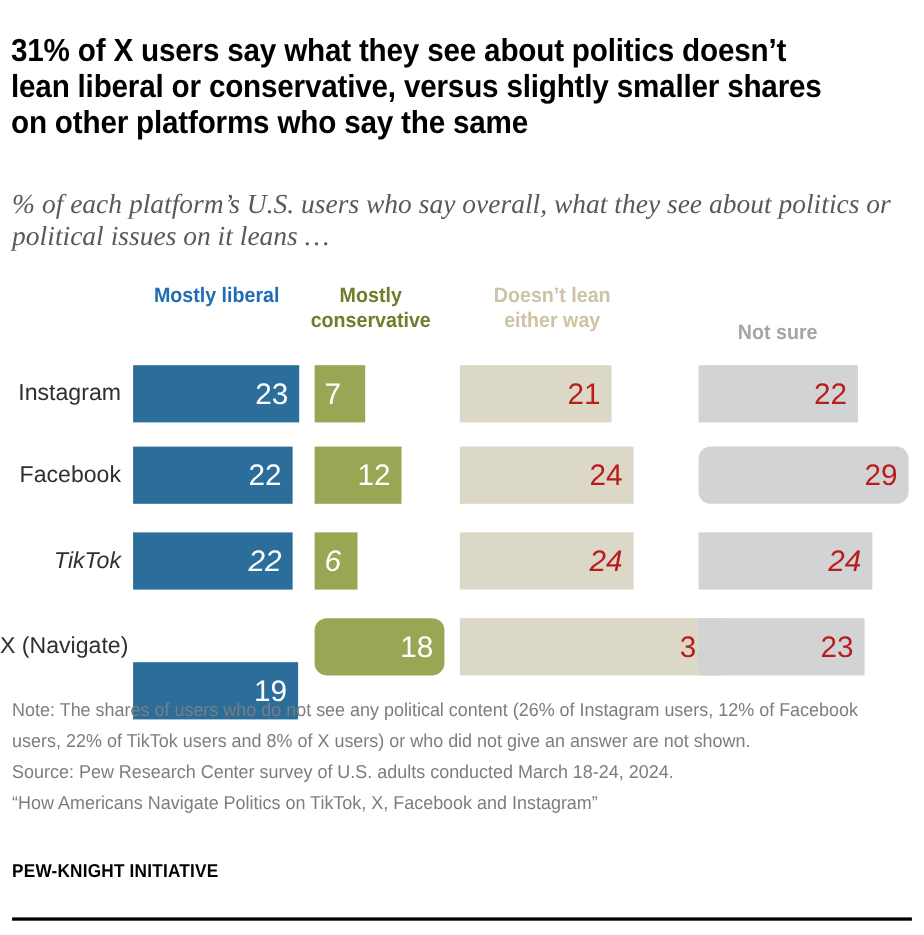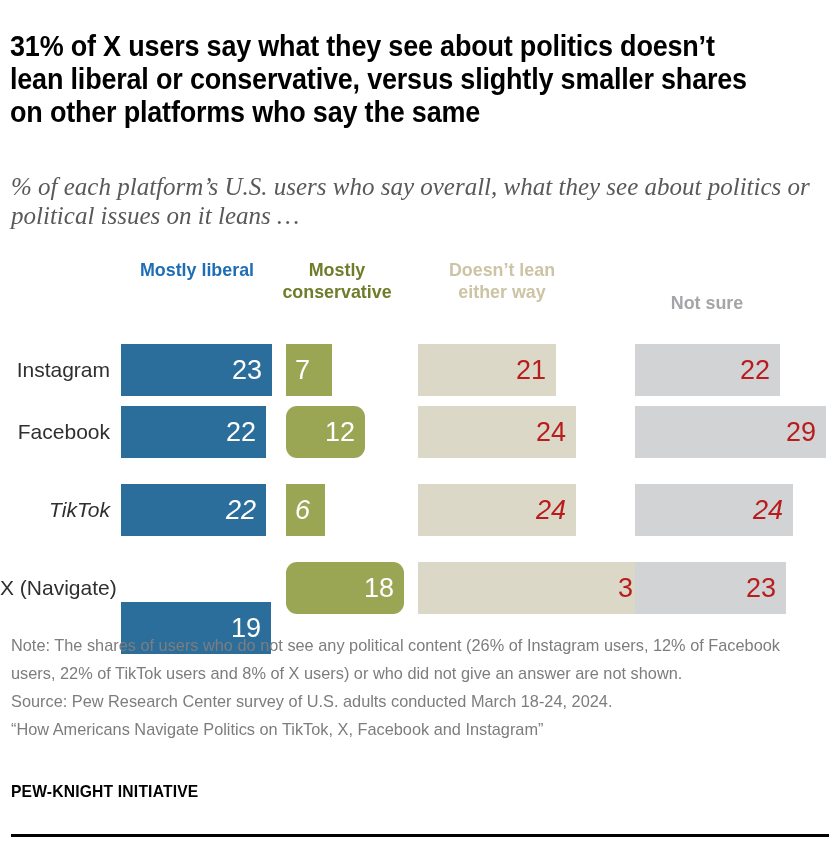--- a/index.html
+++ b/index.html
@@ -153,47 +153,47 @@
   <div class="title">31% of X users say what they see about politics doesn’t lean liberal or conservative, versus slightly smaller shares on other platforms who say the same</div>
 
   <div class="subtitle">% of each platform’s U.S. users who say overall, what they see about politics or political issues on it leans …</div>
 
   <div class="col-header h-liberal">Mostly liberal</div>
   <div class="col-header h-conservative">Mostly conservative</div>
   <div class="col-header h-neither">Doesn’t lean either way</div>
   <div class="col-header h-notsure">Not sure</div>
 
   <div class="chart" id="chart">
-      <div class="row" style="top: 22px; text-decoration: underline;">
+      <div class="row" style="top: 10px; text-decoration: underline;">
         <div class="row-label">Instagram</div>
         <div class="bar light" style="left: 121px; width: 151px; background: rgb(43, 110, 156);">
           <span class="val">23</span>
         </div>
         <div class="bar light leftval" style="left: 286px; width: 46px; background: rgb(154, 166, 83);">
           <span class="val">7</span>
         </div>
         <div class="bar dark" style="left: 418px; width: 138px; background: rgb(220, 216, 200);">
           <span class="val">21</span>
         </div>
         <div class="bar dark" style="left: 635px; width: 145px; background: rgb(210, 211, 213);">
           <span class="val">22</span>
         </div>
       </div>
       <div class="row" style="top: 84px;">
         <div class="row-label">Facebook</div>
         <div class="bar light" style="left: 121px; width: 145px; background: rgb(43, 110, 156);">
           <span class="val">22</span>
         </div>
-        <div class="bar light" style="left: 286px; width: 79px; background: rgb(154, 166, 83); border-radius: 11px;">
+        <div class="bar light" style="left: 286px; width: 79px; background: rgb(154, 166, 83);">
           <span class="val">12</span>
         </div>
         <div class="bar dark" style="left: 418px; width: 158px; background: rgb(220, 216, 200);">
           <span class="val">24</span>
         </div>
-        <div class="bar dark" style="left: 635px; width: 191px; background: rgb(210, 211, 213);">
+        <div class="bar dark" style="left: 635px; width: 191px; background: rgb(210, 211, 213); border-radius: 11px;">
           <span class="val">29</span>
         </div>
       </div>
       <div class="row" style="top: 162px; font-style: italic;">
         <div class="row-label">TikTok</div>
         <div class="bar light" style="left: 121px; width: 145px; background: rgb(43, 110, 156);">
           <span class="val">22</span>
         </div>
         <div class="bar light leftval" style="left: 286px; width: 39px; background: rgb(154, 166, 83);">
           <span class="val">6</span>

